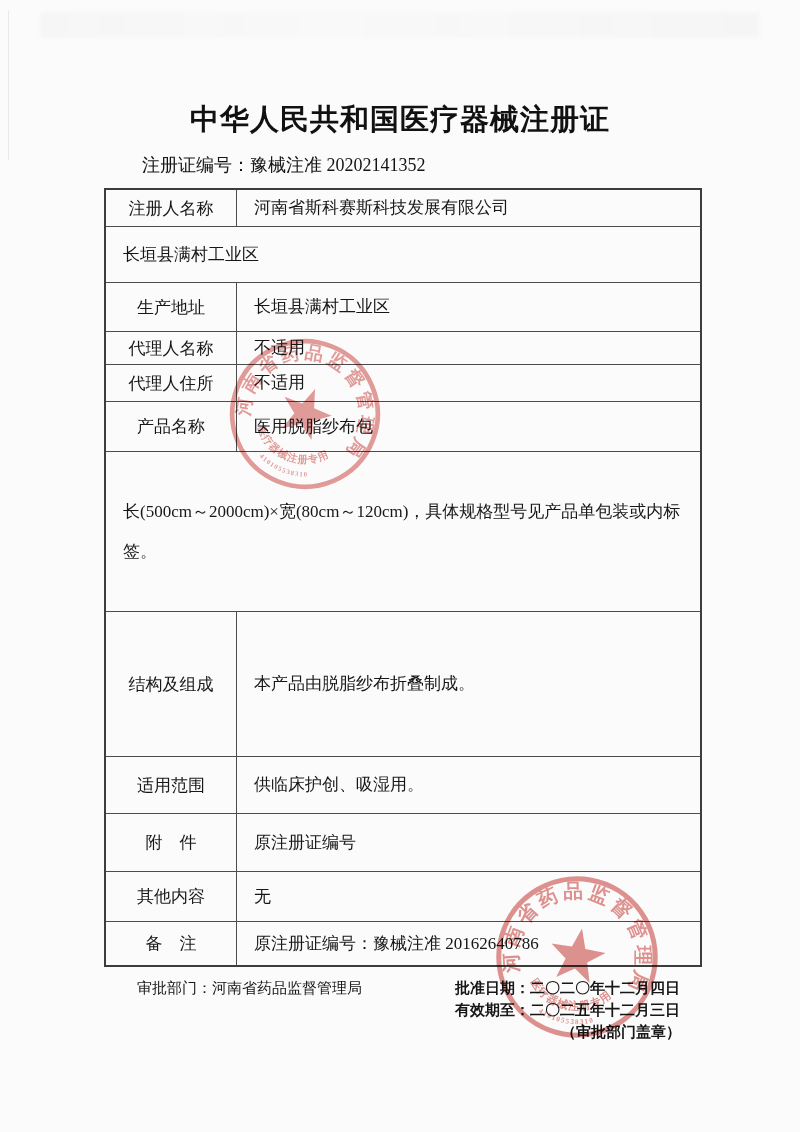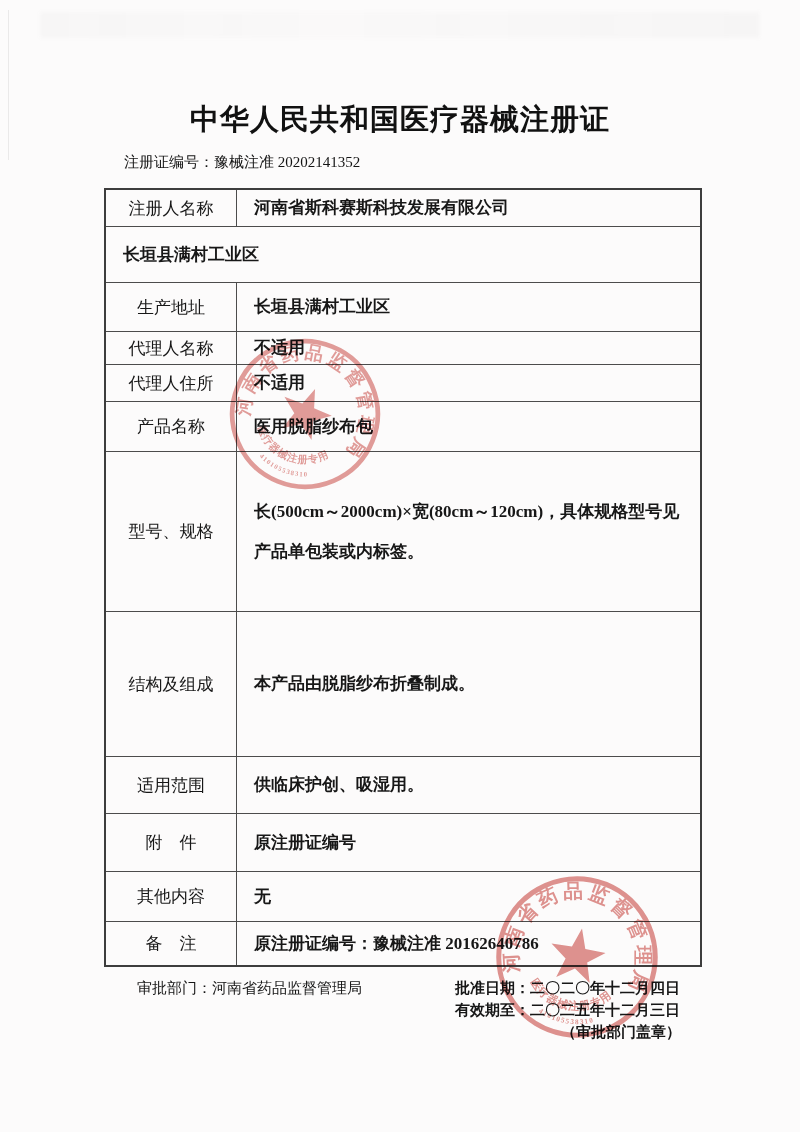--- a/index.html
+++ b/index.html
@@ -10,35 +10,35 @@
     color:#1f1f1f;overflow:hidden;
   }
   .scan-edge{position:absolute;left:8px;top:10px;width:1px;height:150px;background:rgba(0,0,0,0.07);}
   .scan-smudge{position:absolute;left:40px;top:12px;width:720px;height:26px;
     background:linear-gradient(90deg,rgba(120,120,120,0.035),rgba(120,120,120,0.015) 40%,rgba(120,120,120,0.04));
     filter:blur(2px);}
   .page-title{
     position:absolute;top:100px;left:0;width:100%;text-align:center;
     font-size:29px;font-weight:bold;letter-spacing:1px;color:#111;
   }
-  .reg-line{position:absolute;top:153px;left:124px;font-size:15px;color:#141414;}
+  .reg-line{position:absolute;top:153px;left:142px;font-size:18px;color:#141414;}
   .cert-table{
     position:absolute;top:188px;left:104px;width:598px;
     border:2px solid #3d3d3d;box-sizing:border-box;background:transparent;
   }
   .trow{display:flex;border-bottom:1px solid #4c4c4c;box-sizing:border-box;}
   .trow:last-child{border-bottom:none;}
   .tlabel{
     width:131px;flex:0 0 131px;border-right:1px solid #4c4c4c;box-sizing:border-box;
     display:flex;align-items:center;justify-content:center;
     font-size:17px;color:#171717;text-align:center;
   }
   .tvalue{
     flex:1;display:flex;align-items:center;
-    padding-left:17px;padding-right:16px;font-size:17px;color:#171717;line-height:1.5;font-weight:bold;
+    padding-left:17px;padding-right:16px;font-size:17px;color:#171717;line-height:1.5;
   }
   .r0{height:37px}.r1{height:56px}.r2{height:49px}.r3{height:33px}
   .r4{height:37px}.r5{height:50px}.r6{height:160px}.r7{height:145px}
   .r8{height:57px}.r9{height:58px}.r10{height:50px}.r11{height:43px}
   .r6 .tvalue{line-height:40px;}
   .footer-dept{position:absolute;top:979px;left:137px;font-size:15px;color:#161616;}
   .footer-dates{position:absolute;top:977px;left:455px;width:228px;font-size:15px;line-height:22px;color:#161616;font-weight:bold;}
   .seal-note{text-align:right;padding-right:2px;}
   .stamp{position:absolute;mix-blend-mode:multiply;pointer-events:none;}
   .stamp text{font-family:"Liberation Serif","DejaVu Serif",serif;font-weight:bold;}
@@ -73,21 +73,20 @@
   </div>
   <div class="trow r4">
     <div class="tlabel">代理人住所</div>
     <div class="tvalue">不适用</div>
   </div>
   <div class="trow r5">
     <div class="tlabel">产品名称</div>
     <div class="tvalue">医用脱脂纱布包</div>
   </div>
   <div class="trow r6">
-    <div class="tlabel">型号、规格</div>
     <div class="tvalue">长(500cm～2000cm)×宽(80cm～120cm)，具体规格型号见产品单包装或内标签。</div>
   </div>
   <div class="trow r7">
     <div class="tlabel">结构及组成</div>
     <div class="tvalue">本产品由脱脂纱布折叠制成。</div>
   </div>
   <div class="trow r8">
     <div class="tlabel">适用范围</div>
     <div class="tvalue">供临床护创、吸湿用。</div>
   </div>

